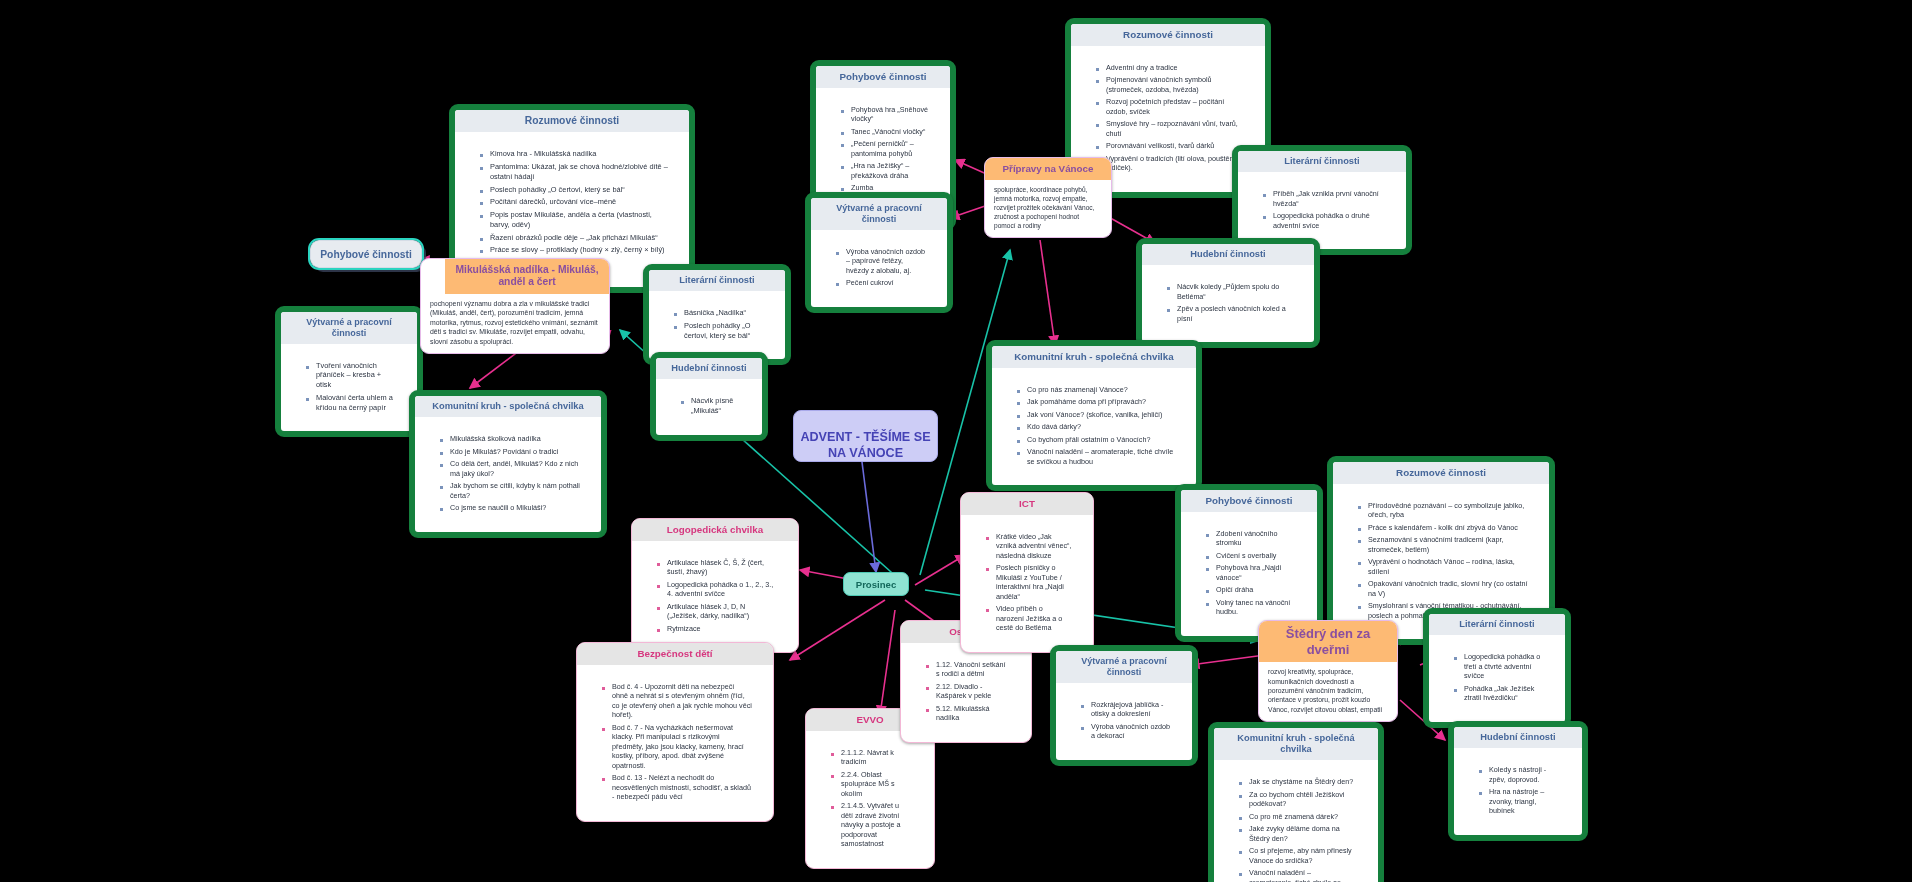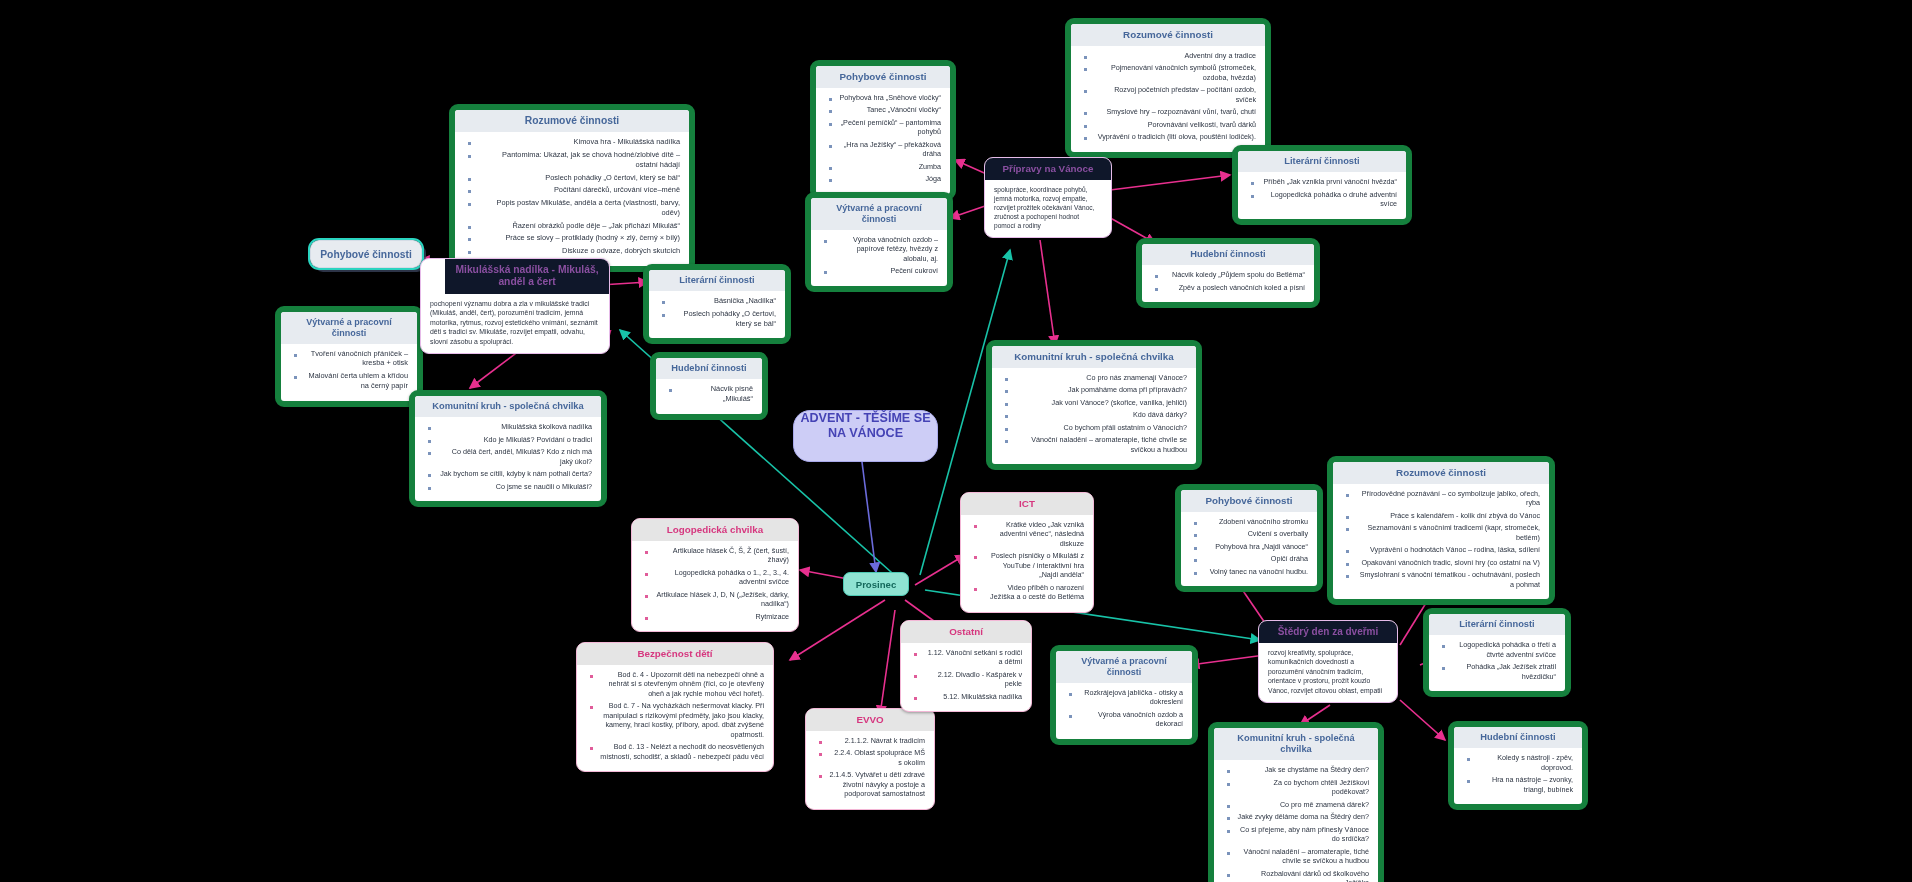--- a/index.html
+++ b/index.html
@@ -25,21 +25,21 @@
     overflow: hidden;
     box-shadow: 0 1px 3px rgba(0,0,0,.35);
   }
   .node .hdr {
     text-align: center;
     font-weight: bold;
     padding: 5px 8px 5px 8px;
     line-height: 1.2;
   }
   .node .body { padding: 5px 9px 7px 9px; }
-  .node ul { margin: 0; padding: 0 0 0 14px; list-style: none; text-align: right; }
+  .node ul { margin: 12px; padding: 0 0 0 14px; list-style: none; }
   .node li {
     position: relative;
     margin: 0 0 3px 0;
     line-height: 1.32;
   }
   .node li::before {
     content: "";
     position: absolute;
     left: -10px; top: 5px;
     width: 3px; height: 3px;
@@ -53,21 +53,21 @@
   .t-blue li::before { background: #7b93bb; }
 
   
   .t-pink { border: 1px solid #f3b7d6; }
   .t-pink .hdr { background: #e5e5e5; color: #d6377f; }
   .t-pink .body { color: #2c3442; }
   .t-pink li::before { background: #e05c9a; }
 
   
   .t-violet { border: 1px solid #e6bbe9; }
-  .t-violet .hdr { background: #0f172a; color: #8a4fa0; }
+  .t-violet .hdr { background: #fdba74; color: #8a4fa0; }
   .t-violet .body { color: #2c3442; }
 
   
   .pill {
     position: absolute;
     border-radius: 9px;
     background: #e7ebf0;
     border: 1px solid #d5dce6;
     color: #46679a;
     font-weight: bold;
@@ -75,26 +75,26 @@
     text-align: center;
   }
   .pill.sel {
     outline: 2px solid #2ad4c0;
     box-shadow: 4px 4px 0 rgba(60,70,95,.75);
   }
 
   
   .central {
     position: absolute;
-    border-radius: 17px;
+    border-radius: 8px;
     background: #cdcdf6;
     border: 1px solid #a9a9ea;
     color: #4543b5;
     font-weight: bold;
-    display: flex; align-items: flex-start; justify-content: center;
+    display: flex; align-items: flex-end; justify-content: center;
     text-align: center;
     line-height: 1.22;
   }
   .mint {
     position: absolute;
     border-radius: 7px;
     background: #8fe3d2;
     border: 1px solid #4dc9b3;
     color: #14695c;
     font-weight: bold;
@@ -401,21 +401,21 @@
     <div class="hdr" style="font-size:9px;">Výtvarné a pracovní činnosti</div>
     <div class="body">
       <ul>
         <li>Rozkrájejová jablíčka - otisky a dokreslení</li>
         <li>Výroba vánočních ozdob a dekorací</li>
       </ul>
     </div>
   </div>
 
   <div class="node t-violet" style="left:1258px; top:620px; width:140px; font-size:6.8px;">
-    <div class="hdr" style="font-size:10px;">Štědrý den za dveřmi</div>
+    <div class="hdr" style="font-size:13px;">Štědrý den za dveřmi</div>
     <div class="body">
       <p class="desc">rozvoj kreativity, spolupráce, komunikačních dovedností a porozumění vánočním tradicím, orientace v prostoru, prožít kouzlo Vánoc, rozvíjet citovou oblast, empatii</p>
     </div>
   </div>
 
   <div class="node t-blue" style="left:1423px; top:608px; width:148px; font-size:7.2px;">
     <div class="hdr" style="font-size:9.3px;">Literární činnosti</div>
     <div class="body">
       <ul>
         <li>Logopedická pohádka o třetí a čtvrté adventní svíčce</li>

